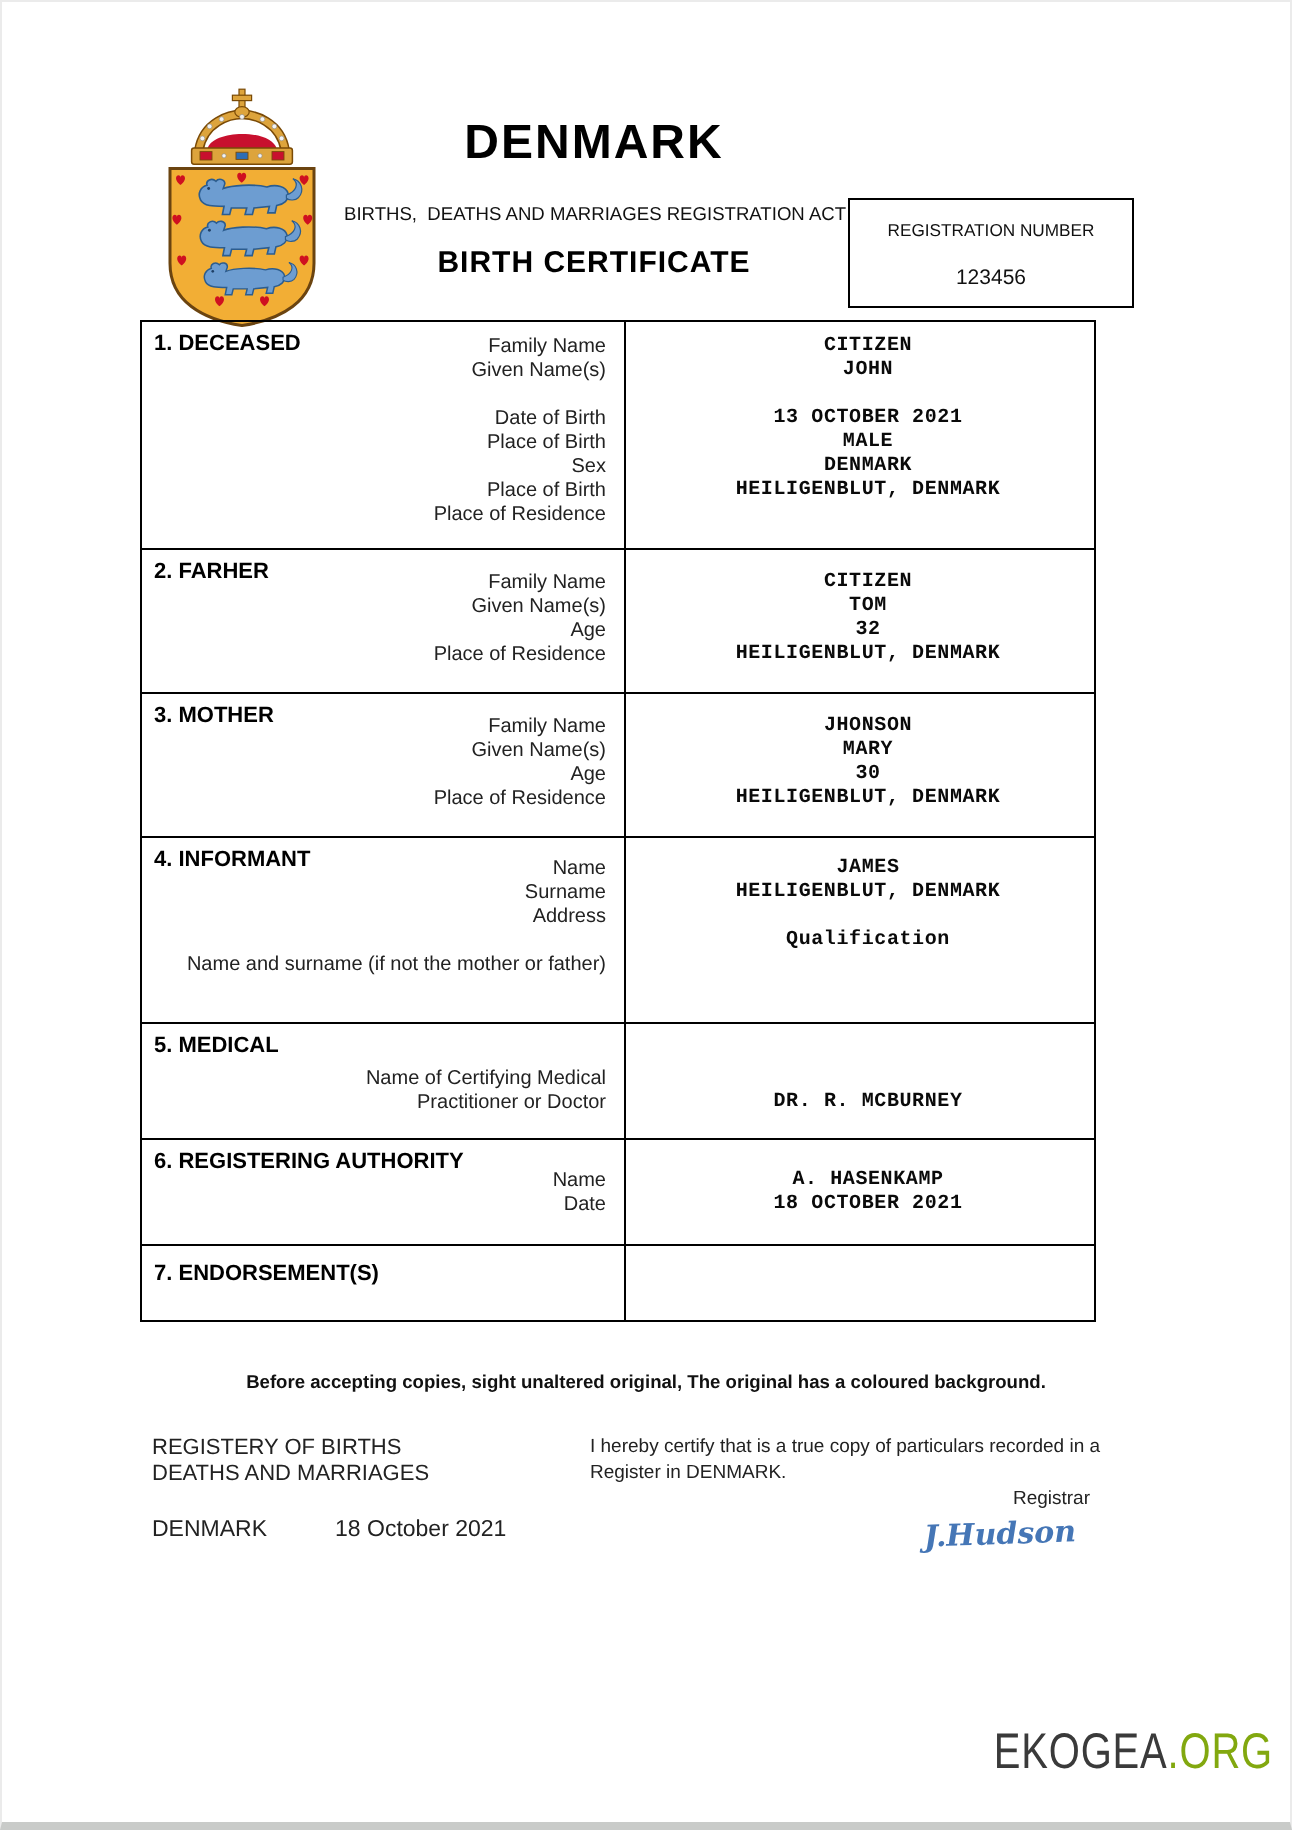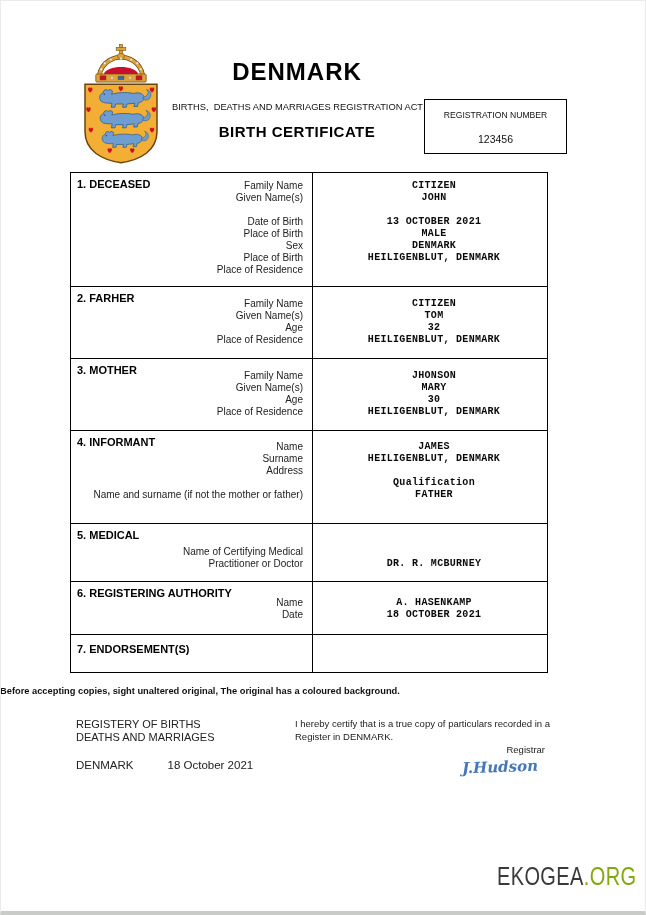--- a/index.html
+++ b/index.html
@@ -13,33 +13,33 @@
   .coat{position:absolute;left:76px;top:44px;width:90px;height:120px;}
   .title-block{position:absolute;left:172px;top:58px;width:250px;text-align:center;}
   .country-title{font-size:24px;font-weight:bold;letter-spacing:1px;color:#000;}
   .act-line{font-size:9.3px;margin-top:16px;color:#111;white-space:pre;}
   .cert-title{font-size:15px;font-weight:bold;letter-spacing:0.5px;margin-top:11px;color:#000;}
   .reg-box{position:absolute;left:424px;top:99px;width:143px;height:55px;border:1.5px solid #000;text-align:center;box-sizing:border-box;}
   .reg-label{font-size:8.6px;margin-top:10px;color:#111;}
   .reg-number{font-size:10.5px;margin-top:13px;color:#111;}
 
   
-  .cert-table{position:absolute;left:70px;top:172px;width:478px;border:1.2px solid #000;box-sizing:border-box;}
+  .cert-table{position:absolute;left:70px;top:160px;width:478px;border:1.2px solid #000;box-sizing:border-box;}
   .section{display:flex;border-bottom:1px solid #000;position:relative;}
   .section:last-child{border-bottom:none;}
   .cell-l{width:242px;border-right:1.2px solid #000;position:relative;box-sizing:border-box;}
   .cell-r{flex:1;}
   .sec-title{position:absolute;top:5px;left:6px;font-weight:bold;font-size:11px;color:#000;white-space:nowrap;}
   .labels{text-align:right;padding-right:9px;}
   .values{padding-left:8px;}
   .line{height:12px;line-height:12px;font-size:10px;color:#222;white-space:pre;}
   .vline{height:12px;line-height:12px;font-size:10px;font-family:"Liberation Mono",monospace;font-weight:bold;letter-spacing:0.3px;color:#0a0a0a;white-space:pre;text-align:center;}
 
   
-  .notice{position:absolute;top:686px;left:0;width:100%;text-align:left;font-weight:bold;font-size:9.3px;color:#111;}
+  .notice{position:absolute;top:686px;left:0;width:100%;text-align:center;font-weight:bold;font-size:9.3px;color:#111;}
   .registry{position:absolute;left:76px;top:718px;font-size:11px;line-height:12.5px;color:#222;}
   .certify{position:absolute;left:295px;top:718px;width:258px;font-size:9.5px;line-height:12.5px;color:#222;}
   .registrar{position:absolute;left:295px;top:744px;width:250px;text-align:right;font-size:9.5px;color:#222;}
   .denmark-line{position:absolute;left:76px;top:759px;display:flex;gap:34px;font-size:11.5px;color:#222;}
   .signature{position:absolute;left:445px;top:758px;width:110px;text-align:center;color:#4576b6;
     font-family:"DejaVu Serif",serif;font-style:italic;font-weight:bold;font-size:15px;transform:rotate(-2deg);}
 
   .brand{position:absolute;right:10px;top:862px;font-size:25px;color:#3a3a3a;letter-spacing:0.5px;
     transform:scaleX(0.8);transform-origin:right center;white-space:nowrap;}
   .brand .tld{color:#82a80f;}
@@ -198,21 +198,20 @@
         <div class="line">Name and surname (if not the mother or father)</div>
         <div class="line"></div>
       </div>
     </div>
     <div class="cell-r">
       <div class="values" style="padding-top:10px">
         <div class="vline">JAMES</div>
         <div class="vline">HEILIGENBLUT, DENMARK</div>
         <div class="vline"></div>
         <div class="vline">Qualification</div>
-        <div class="vline">FATHER</div>
       </div>
     </div>
   </div>
 
   <div class="section" style="height:57px">
     <div class="cell-l">
       <div class="sec-title">5. MEDICAL</div>
       <div class="labels" style="padding-top:10px">
         <div class="line"></div>
         <div class="line">Name of Certifying Medical</div>

